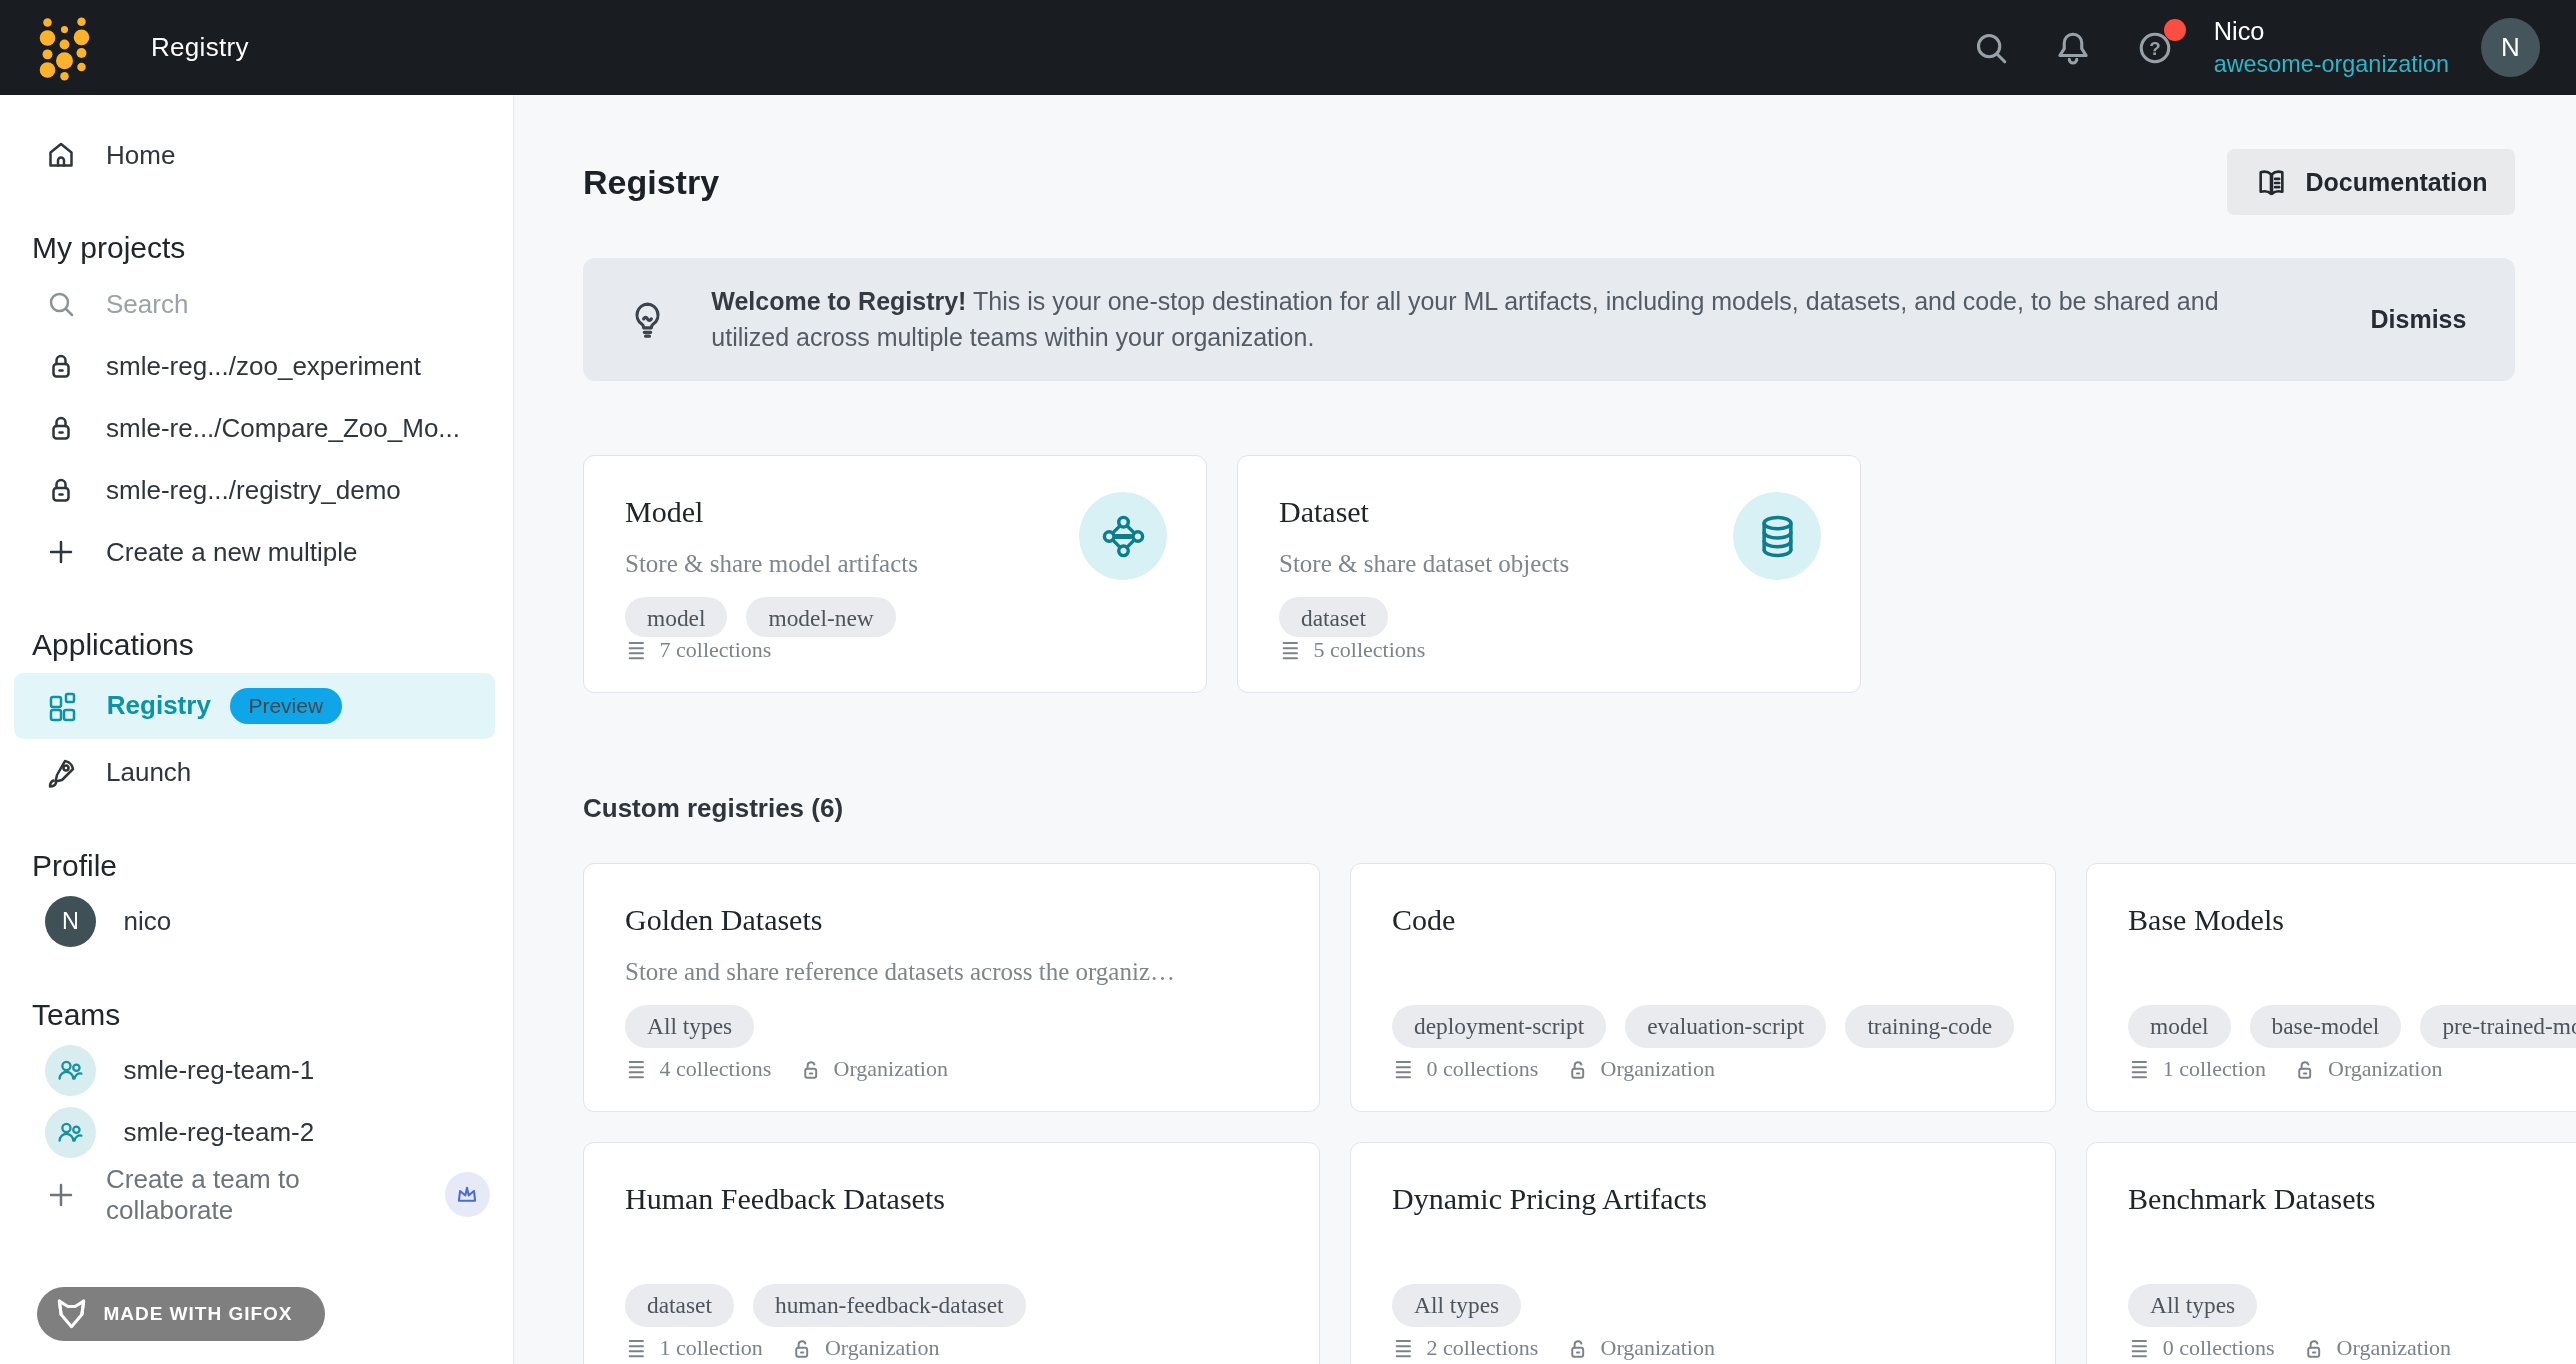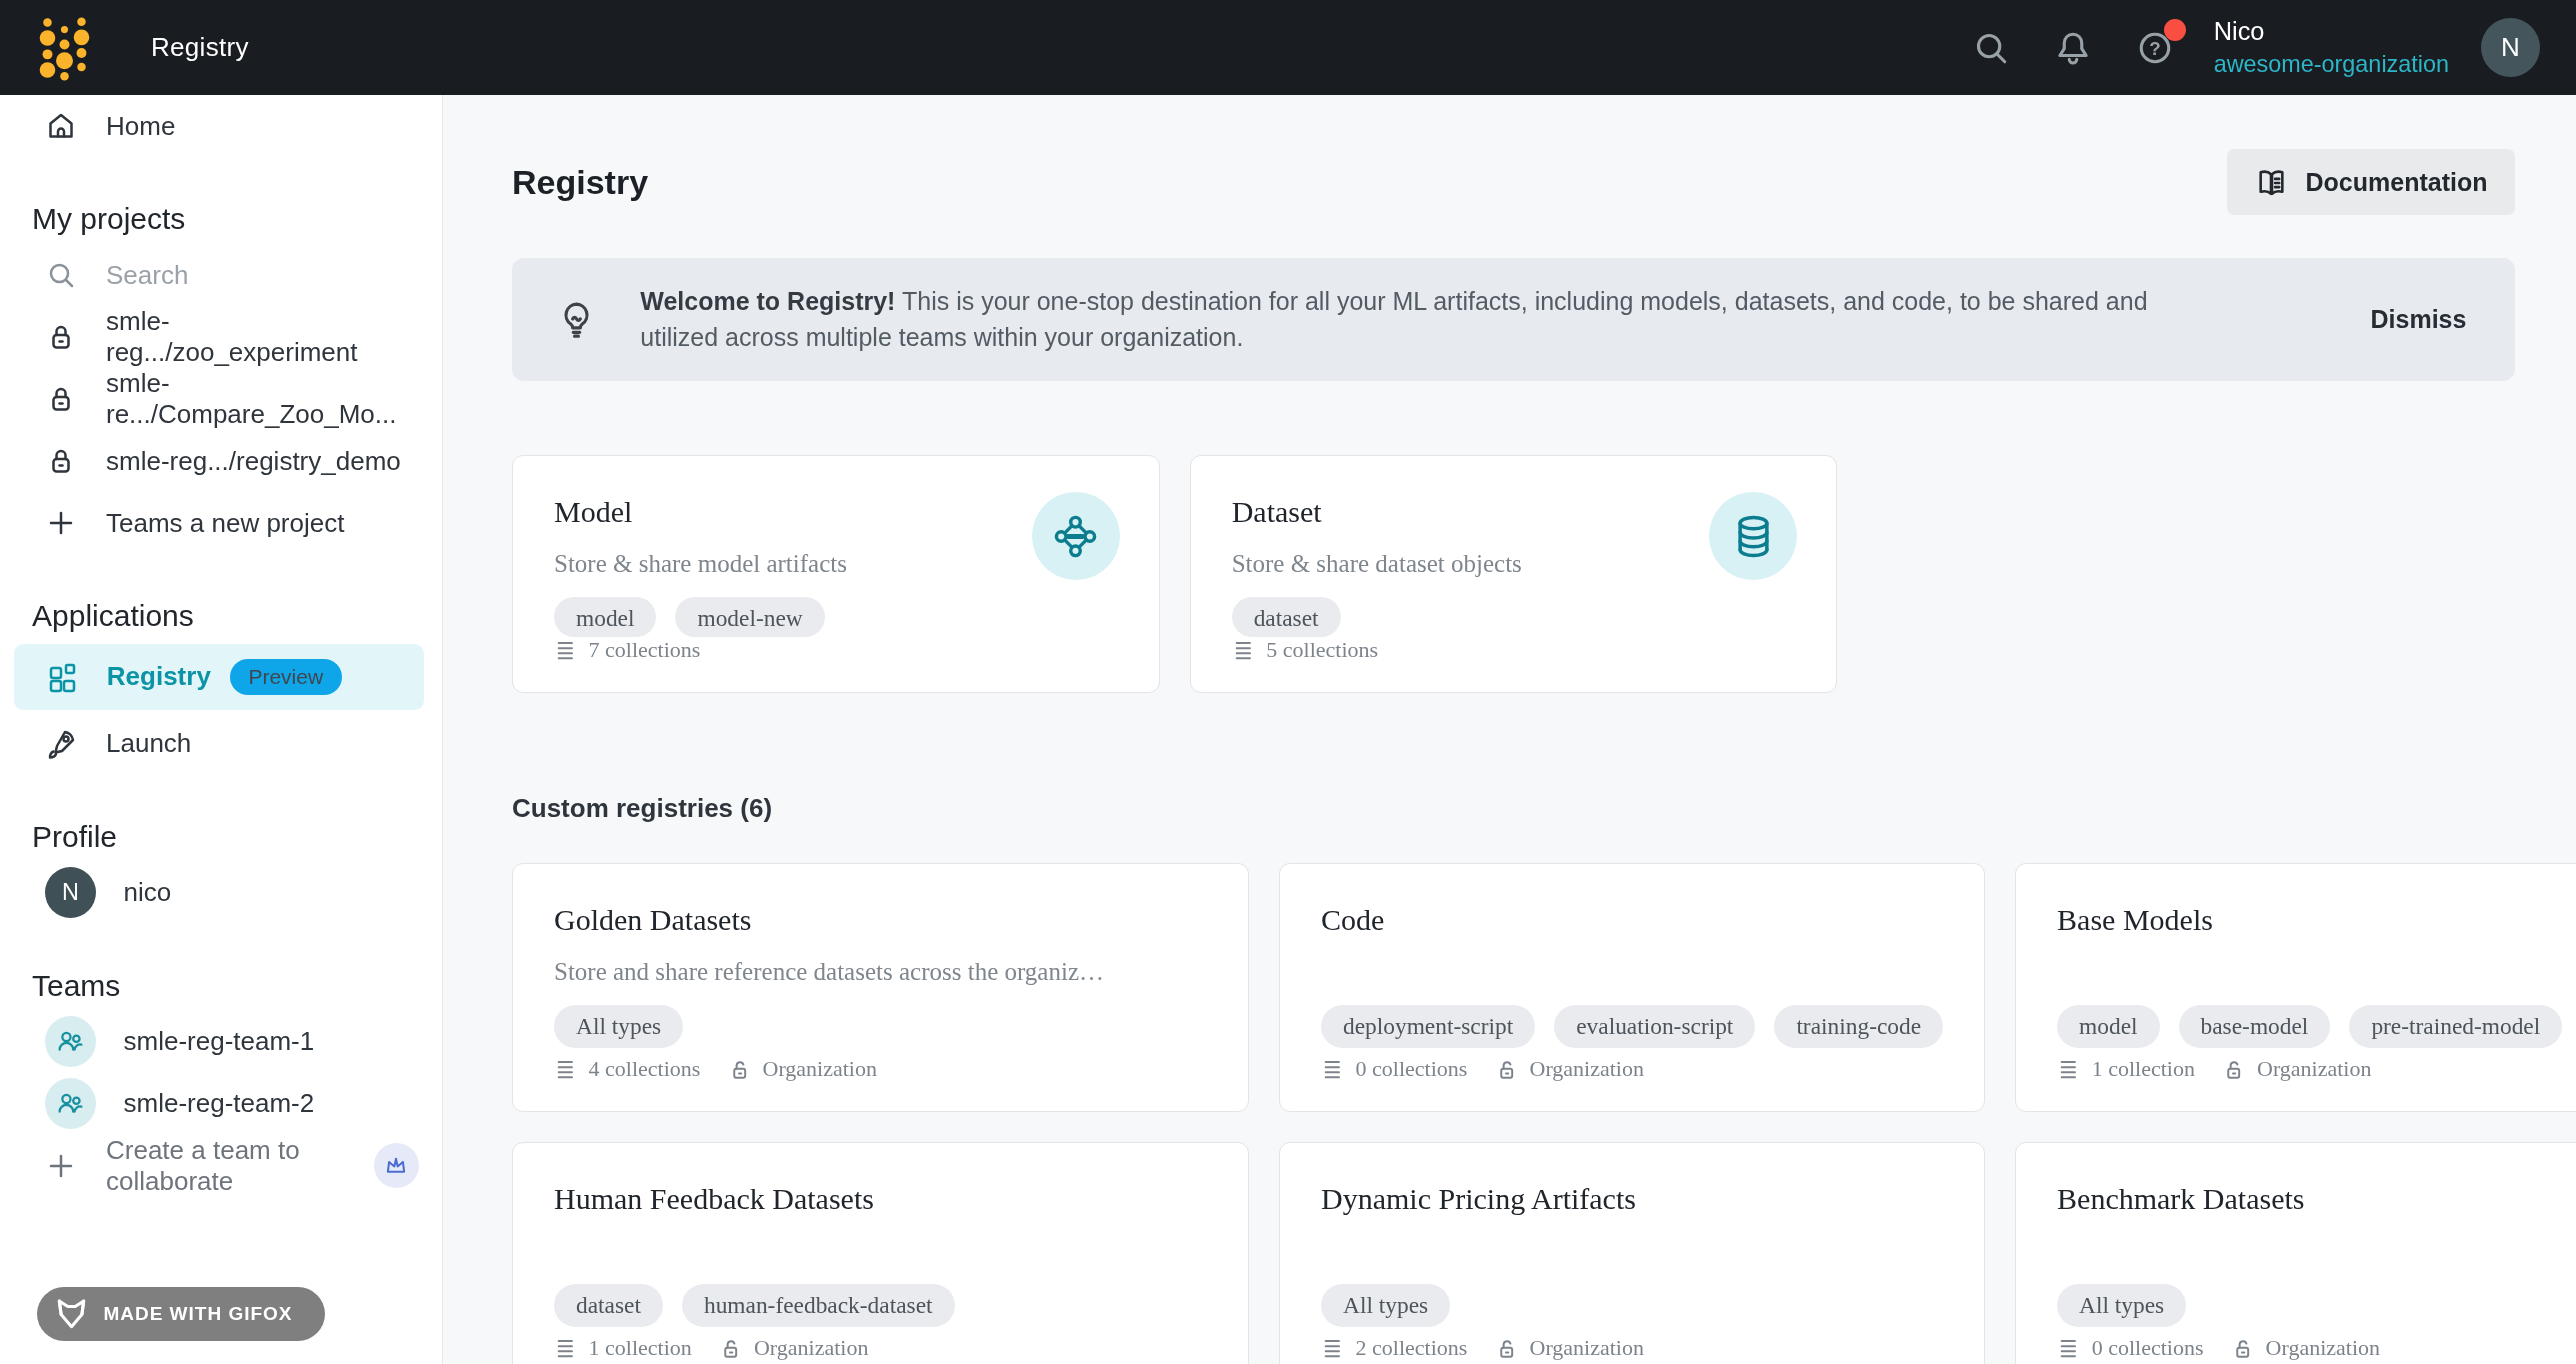--- a/index.html
+++ b/index.html
@@ -20,21 +20,21 @@
   .user-block { margin-left: 36px; cursor: pointer; }
   .user-name { color: #ffffff; font-size: 25.4px; }
   .user-org  { color: #2cb6c8; font-size: 23.4px; margin-top: 4.1px; }
   .avatar { width: 59px; height: 59px; border-radius: 50%; background: #44565b; color: #fff; display: flex;
             align-items: center; justify-content: center; font-size: 26px; margin-left: 32px; cursor: pointer; flex: none; }
 
   
   .shell { display: flex; height: 1269px; }
 
   
-  .sidebar { width: 443px; background: #ffffff; border-right: 1.4px solid #e7e8ea; position: relative; flex: none; }
+  .sidebar { width: 514px; background: #ffffff; border-right: 1.4px solid #e7e8ea; padding-top: 29px; position: relative; flex: none; }
   .side-item { display: flex; align-items: center; height: 62px; padding: 0 23.4px 0 45px; font-size: 26px; color: #2f353c; cursor: pointer; }
   .side-item .ico { width: 32px; height: 32px; margin-right: 29px; flex: none; color: #2f353c; }
   .side-item .ico svg { width: 100%; height: 100%; }
   .side-heading { font-size: 30px; font-weight: 500; color: #21262c; padding-left: 32px; margin-top: 37px;
                   height: 50px; display: flex; align-items: center; }
   .search-row .ico { color: #8b929a; }
   .search-row input { border: none; outline: none; background: transparent; font-size: 26px; color: #2f353c;
                       font-family: inherit; width: 100%; }
   .search-row input::placeholder { color: #9aa1a8; }
   .side-item.active { background: #e2f6f9; border-radius: 9.6px; margin: 2.8px 18px 2.8px 13.8px; padding-left: 32px;
@@ -209,21 +209,21 @@
       </span>
       <span>smle-reg.../registry_demo</span>
     </div>
 
     <div class="side-item">
       <span class="ico">
         <svg viewBox="0 0 64 64">
             <path class="st" d="M32 12 V52 M12 32 H52"></path>
           </svg>
       </span>
-      <span>Teams a new project</span>
+      <span>Create a new multiple</span>
     </div>
 
     <h2 class="side-heading">Applications</h2>
 
     <div class="side-item active">
       <span class="ico">
         <svg viewBox="0 0 64 64">
             <rect class="st" x="10" y="14" width="20" height="20" rx="4"></rect>
             <rect class="st" x="10" y="40" width="20" height="20" rx="4"></rect>
             <rect class="st" x="36" y="40" width="20" height="20" rx="4"></rect>

